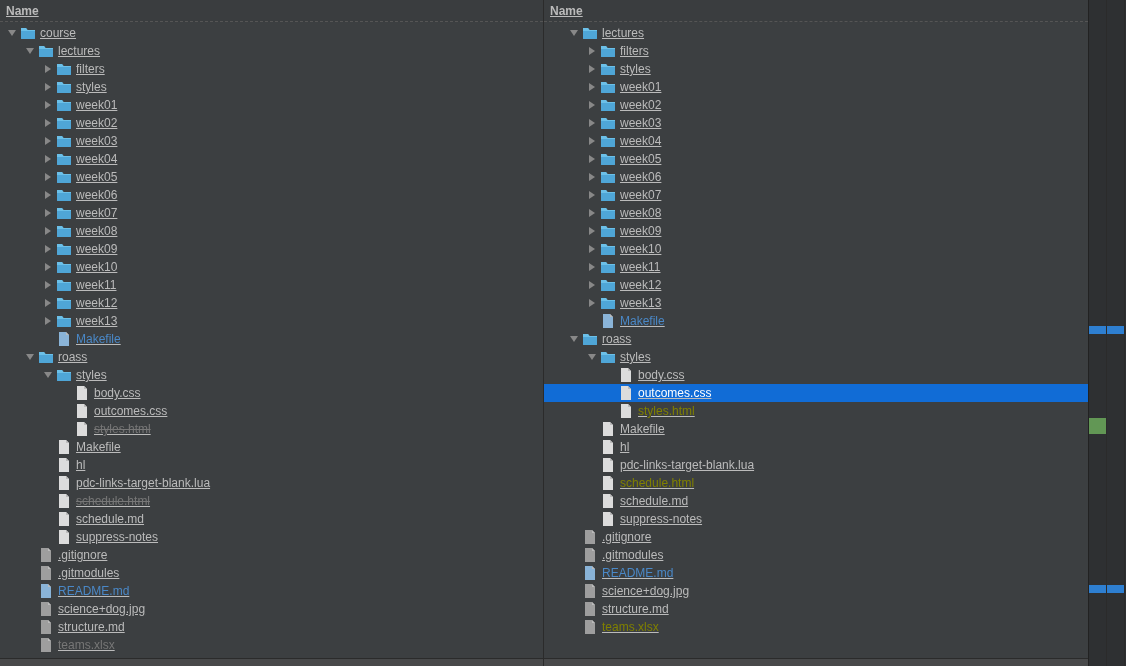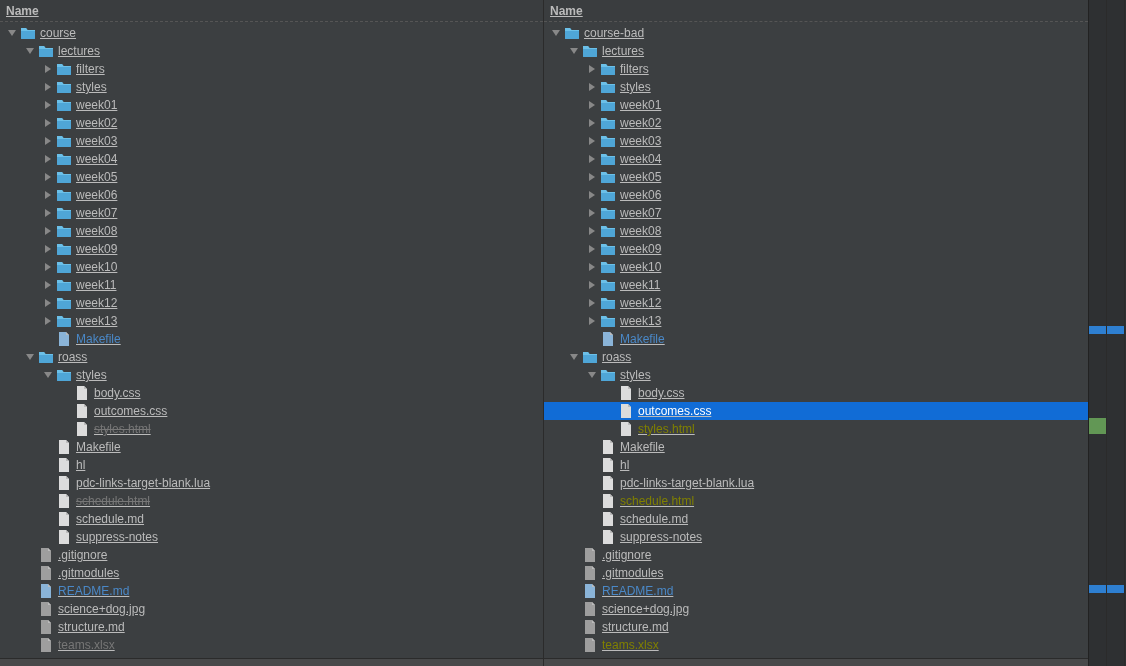--- a/index.html
+++ b/index.html
@@ -524,34 +524,20 @@
       </div>
     </div>
   <div class="bottom-scroll"></div>
 </div>
 
 <div class="panel">
   <div class="header">
     <span>Name</span>
   </div>
   <div class="tree" id="tree-right">
-      <div class="row" style="padding-left: 8px;">
-        <span class="arrow ">
-          <svg viewBox="0 0 8 8">
-            <polygon class="tri" points="0,1 8,1 4,7"></polygon>
-          </svg>
-        </span>
-        <span class="icon folder-icon">
-          <svg viewBox="0 0 16 16">
-            <path class="fb" d="M1 3h5l1.5 2H15v8.5a.5.5 0 0 1-.5.5h-13a.5.5 0 0 1-.5-.5z"></path>
-            <path class="ft" d="M1 3h5l1.5 2H15v1H1z"></path>
-          </svg>
-        </span>
-        <span class="label txt-normal">course-bad</span>
-      </div>
       <div class="row" style="padding-left: 26px;">
         <span class="arrow ">
           <svg viewBox="0 0 8 8">
             <polygon class="tri" points="0,1 8,1 4,7"></polygon>
           </svg>
         </span>
         <span class="icon folder-icon">
           <svg viewBox="0 0 16 16">
             <path class="fb" d="M1 3h5l1.5 2H15v8.5a.5.5 0 0 1-.5.5h-13a.5.5 0 0 1-.5-.5z"></path>
             <path class="ft" d="M1 3h5l1.5 2H15v1H1z"></path>

